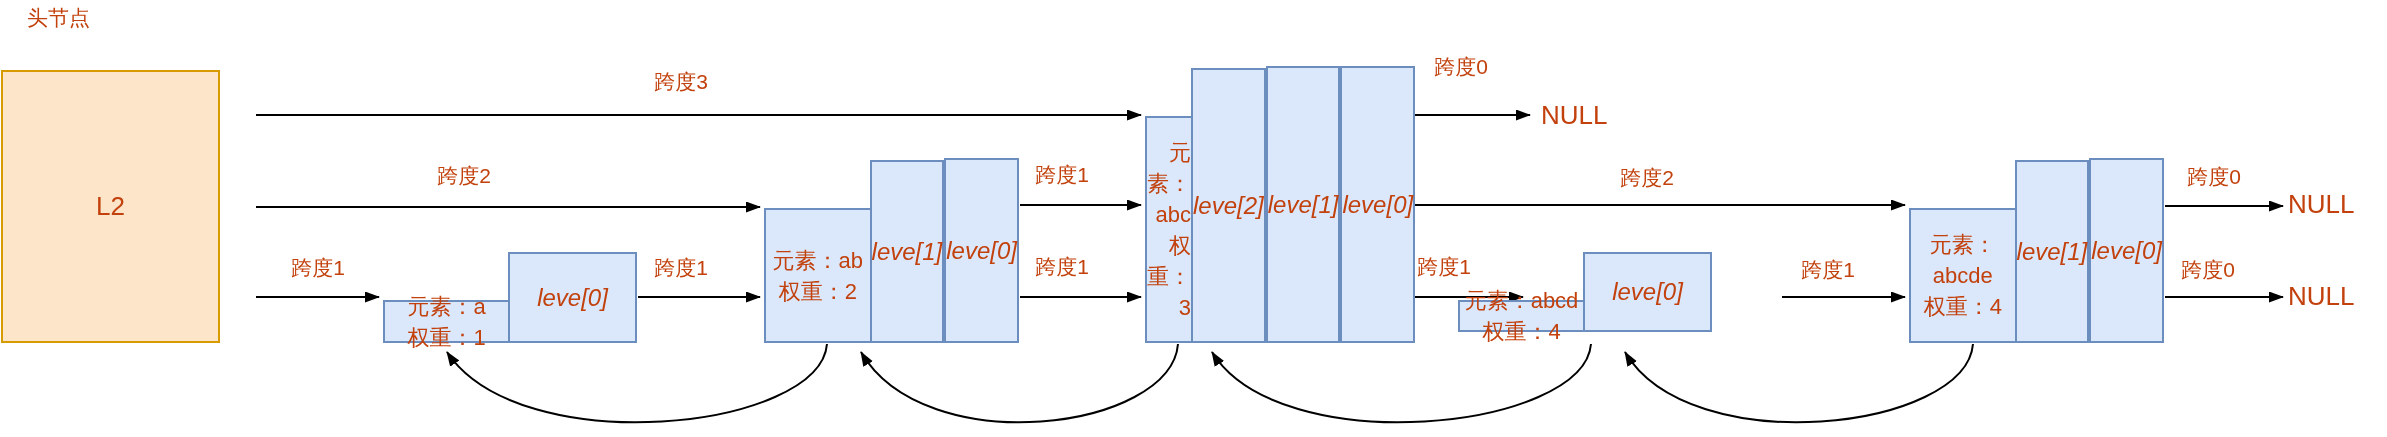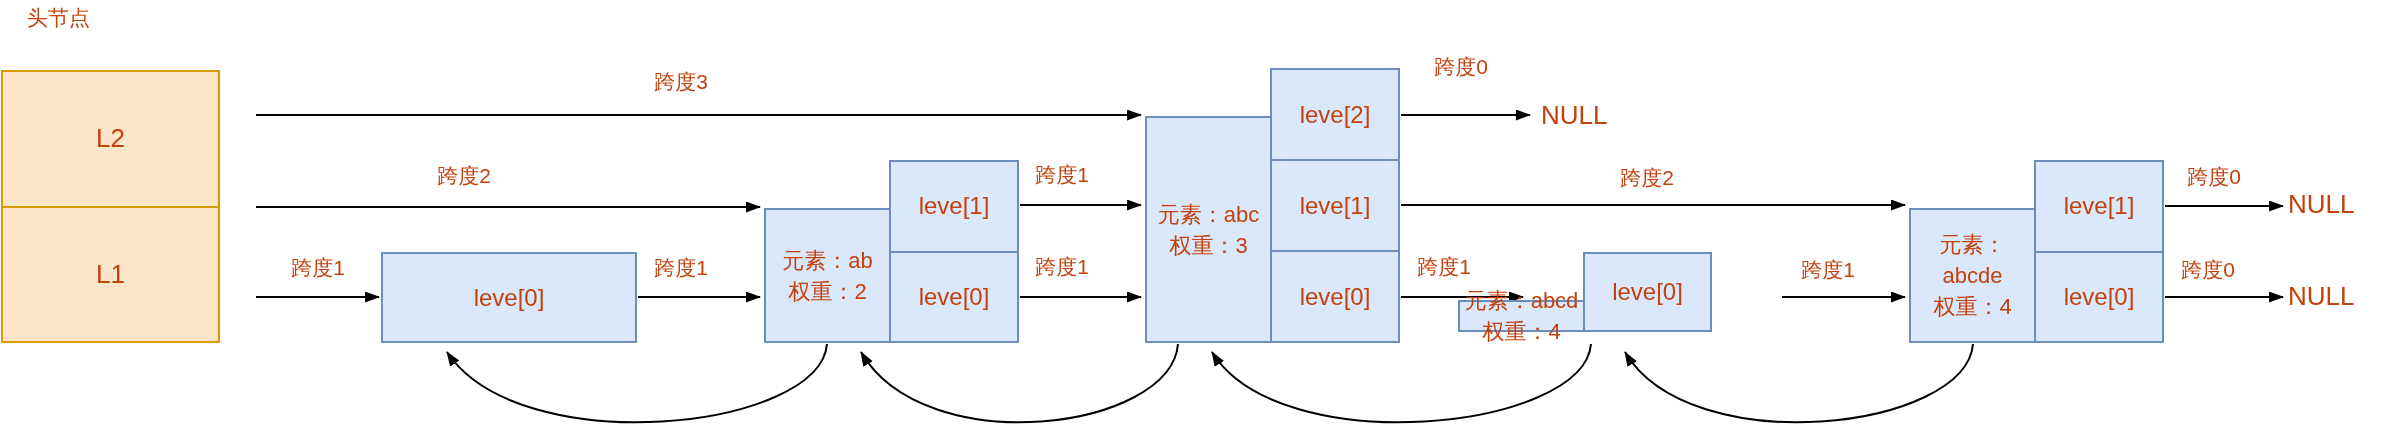--- a/index.html
+++ b/index.html
@@ -39,22 +39,22 @@
   }
   .element-cell{
     flex-direction:column;
     width:127px;
     font-size:22px;
     line-height:31px;
     text-align:right;
     margin-top:48px;
   }
   .levels{
-    display:flex;flex-direction:column;
-    margin-left:-2px;flex:1;
+    display:flex;flex-direction:row;
+    margin-left:-2px;flex:1;font-style:italic;
   }
   .level-cell{
     flex:1;
     font-size:24px;
   }
   .level-cell + .level-cell{margin-top:-2px;}
   
   .span-label{
     position:absolute;
     transform:translateX(-50%);
@@ -96,24 +96,27 @@
     <path d="M 827 344 C 820 430 520 462 447 352" fill="none" stroke="#000" stroke-width="2" marker-end="url(#ah)"></path>
     <path d="M 1178 344 C 1171 430 925 462 861 352" fill="none" stroke="#000" stroke-width="2" marker-end="url(#ah)"></path>
     <path d="M 1591 344 C 1584 430 1280 462 1212 352" fill="none" stroke="#000" stroke-width="2" marker-end="url(#ah)"></path>
     <path d="M 1973 344 C 1966 430 1690 462 1625 352" fill="none" stroke="#000" stroke-width="2" marker-end="url(#ah)"></path>
   </svg>
 
   <div id="title" class="abs">头节点</div>
 
   <div id="header-node" class="abs">
     <div class="header-row">L2</div>
-    <div class="header-row">L1</div>
   </div>
 
   <div class="node" style="left:383px;top:252px;width:254px;height:91px">
+    <div class="cell element-cell">
+      <div>元素：a</div>
+      <div>权重：1</div>
+    </div>
     <div class="levels">
       <div class="cell level-cell">leve[0]</div>
     </div>
   </div>
 
   <div class="node" style="left:764px;top:160px;width:255px;height:183px">
     <div class="cell element-cell">
       <div>元素：ab</div>
       <div>权重：2</div>
     </div>

